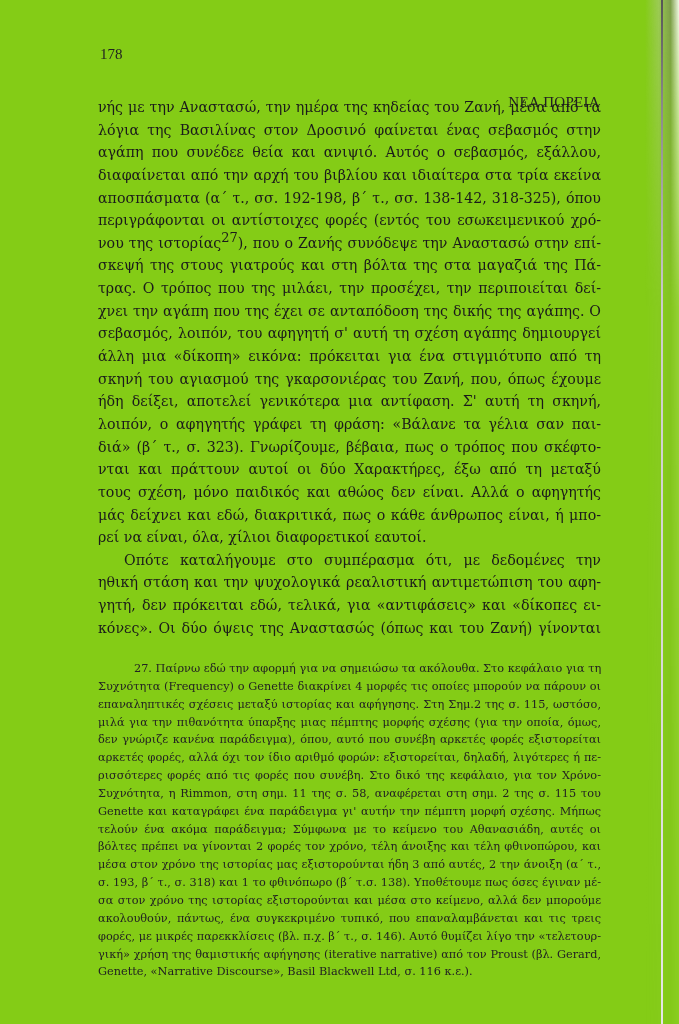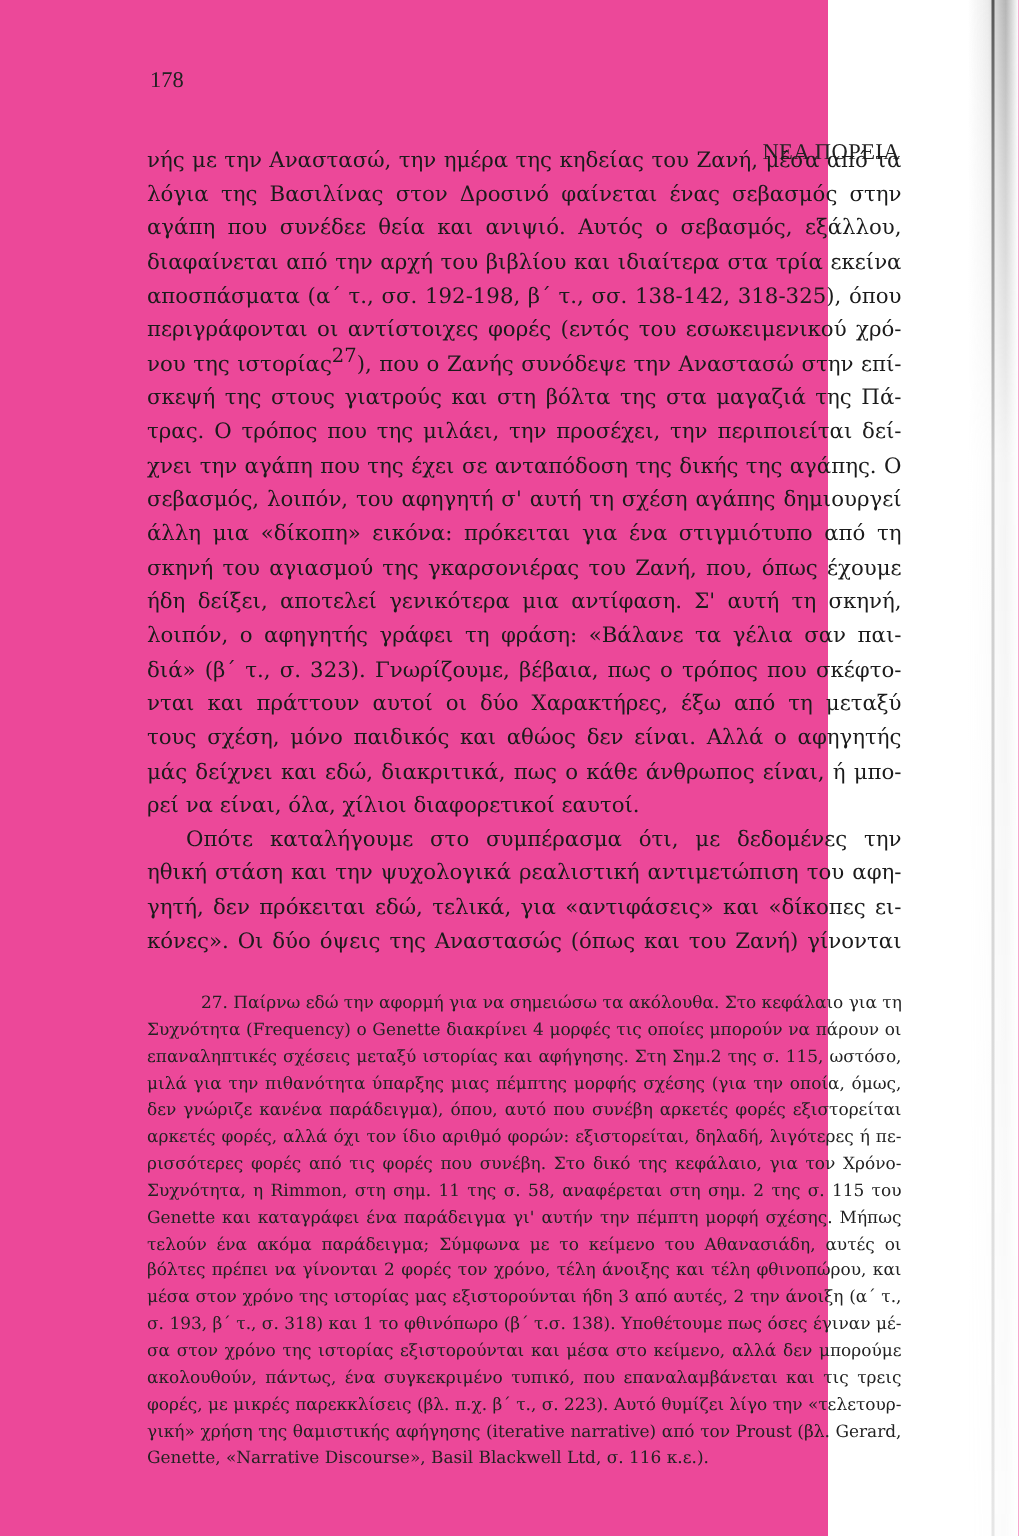--- a/index.html
+++ b/index.html
@@ -11,22 +11,22 @@
       height: 1024px;
       position: relative;
       overflow: hidden;
       background: #ffffff;
       color: #1a1a1a;
       font-family: "DejaVu Serif", "Liberation Serif", serif;
     }
     .page {
       position: absolute;
       left: 0; top: 0;
-      width: 552px; height: 1024px;
-      background: #ec4899;
+      width: 679px; height: 1024px;
+      background: #84cc16;
     }
     .edge-shadow {
       position: absolute;
       top: 0;
       left: 645px;
       width: 34px;
       height: 1024px;
       background: linear-gradient(to right, rgba(255,255,255,0) 0%, rgba(200,200,200,0.35) 40%, rgba(120,120,120,0.55) 75%, rgba(255,255,255,0.9) 100%);
       -webkit-mask-image: linear-gradient(to bottom, rgba(0,0,0,1) 0%, rgba(0,0,0,0.6) 12%, rgba(0,0,0,0.15) 30%, rgba(0,0,0,0.05) 100%);
       mask-image: linear-gradient(to bottom, rgba(0,0,0,1) 0%, rgba(0,0,0,0.6) 12%, rgba(0,0,0,0.15) 30%, rgba(0,0,0,0.05) 100%);
@@ -135,17 +135,17 @@
     <span class="line">αρκετές φορές, αλλά όχι τον ίδιο αριθμό φορών: εξιστορείται, δηλαδή, λιγότερες ή πε-</span>
     <span class="line">ρισσότερες φορές από τις φορές που συνέβη. Στο δικό της κεφάλαιο, για τον Χρόνο-</span>
     <span class="line">Συχνότητα, η Rimmon, στη σημ. 11 της σ. 58, αναφέρεται στη σημ. 2 της σ. 115 του</span>
     <span class="line">Genette και καταγράφει ένα παράδειγμα γι' αυτήν την πέμπτη μορφή σχέσης. Μήπως</span>
     <span class="line">τελούν ένα ακόμα παράδειγμα; Σύμφωνα με το κείμενο του Αθανασιάδη, αυτές οι</span>
     <span class="line">βόλτες πρέπει να γίνονται 2 φορές τον χρόνο, τέλη άνοιξης και τέλη φθινοπώρου, και</span>
     <span class="line">μέσα στον χρόνο της ιστορίας μας εξιστορούνται ήδη 3 από αυτές, 2 την άνοιξη (α΄ τ.,</span>
     <span class="line">σ. 193, β΄ τ., σ. 318) και 1 το φθινόπωρο (β΄ τ.σ. 138). Υποθέτουμε πως όσες έγιναν μέ-</span>
     <span class="line">σα στον χρόνο της ιστορίας εξιστορούνται και μέσα στο κείμενο, αλλά δεν μπορούμε</span>
     <span class="line">ακολουθούν, πάντως, ένα συγκεκριμένο τυπικό, που επαναλαμβάνεται και τις τρεις</span>
-    <span class="line">φορές, με μικρές παρεκκλίσεις (βλ. π.χ. β΄ τ., σ. 223). Αυτό θυμίζει λίγο την «τελετουρ-</span>
+    <span class="line">φορές, με μικρές παρεκκλίσεις (βλ. π.χ. β΄ τ., σ. 146). Αυτό θυμίζει λίγο την «τελετουρ-</span>
     <span class="line">γική» χρήση της θαμιστικής αφήγησης (iterative narrative) από τον Proust  (βλ. Gerard,</span>
     <span class="line last">Genette, «Narrative Discourse», Basil Blackwell Ltd, σ. 116 κ.ε.).</span>
   </div>
 </div>
 
 </body></html>

